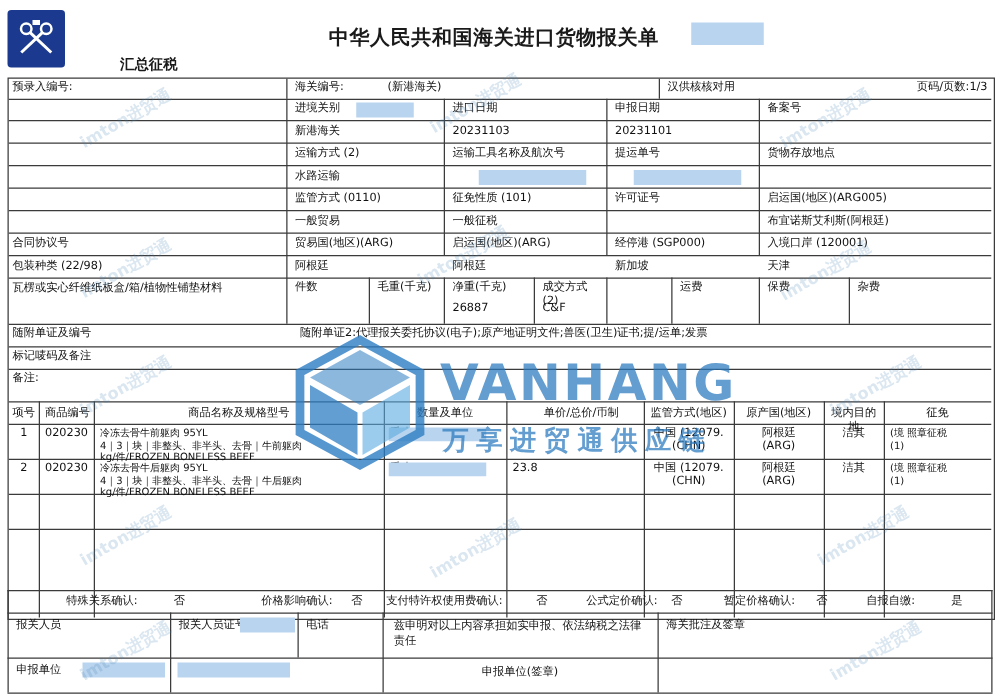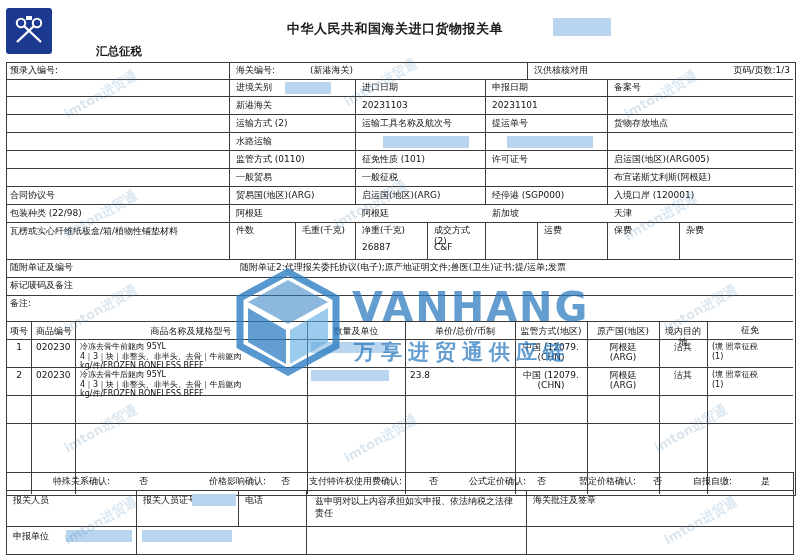--- a/index.html
+++ b/index.html
@@ -15,21 +15,21 @@
   
   .hdr { position:absolute; left:0; top:0; width:800px; height:62px; }
   .logo-badge {
     position:absolute; left:6px; top:8px; width:46px; height:46px;
     background:#1b3a8f; color:#fff; border-radius:3px;
     display:flex; align-items:center; justify-content:center;
     font-size:22px; line-height:1;
   }
   .doc-title {
     position:absolute; left:230px; top:20px; width:330px;
-    text-align:center; font-size:13px; font-weight:bold; letter-spacing:.5px;
+    text-align:center; font-size:16px; font-weight:bold; letter-spacing:.5px;
     font-family:"DejaVu Sans", sans-serif;
   }
   .title-redact {
     position:absolute; left:553px; top:18px; width:58px; height:18px;
     background:#b9d4ee;
   }
   .summary-tax {
     position:absolute; left:96px; top:44px; font-size:11.5px; font-weight:bold;
   }
 
@@ -289,20 +289,21 @@
     <div class="cell lbl" style="left:684px;top:3px;  width:72px;">自报自缴:</div>
     <div class="cell lbl" style="left:752px;top:3px;  width:14px;">是</div>
 
     <div class="cell lbl" style="left:4px;  top:22px; width:70px;">报关人员</div>
     <div class="cell lbl" style="left:134px;top:22px; width:90px;">报关人员证号</div>
     <div class="cell lbl" style="left:236px;top:22px; width:50px;">电话</div>
     <div class="cell lbl" style="left:306px;top:22px; width:210px; line-height:12px;">兹申明对以上内容承担如实申报、依法纳税之法律责任</div>
     <div class="cell lbl" style="left:524px;top:22px; width:170px;">海关批注及签章</div>
 
     <div class="cell lbl" style="left:4px;  top:58px; width:80px;">申报单位</div>
+    <div class="cell lbl c" style="left:330px;top:60px; width:160px;">申报单位(签章)</div>
 
     <div class="redact" style="left:186px; top:22px; width:44px; height:12px;"></div>
     <div class="redact" style="left:60px;  top:58px; width:66px; height:12px;"></div>
     <div class="redact" style="left:136px; top:58px; width:90px; height:12px;"></div>
   </div>
 
   <div class="wm" style="left:60px;  top:86px;">imton进贸通</div>
   <div class="wm" style="left:340px; top:74px;">imton进贸通</div>
   <div class="wm" style="left:620px; top:86px;">imton进贸通</div>
   <div class="wm" style="left:60px;  top:206px;">imton进贸通</div>

